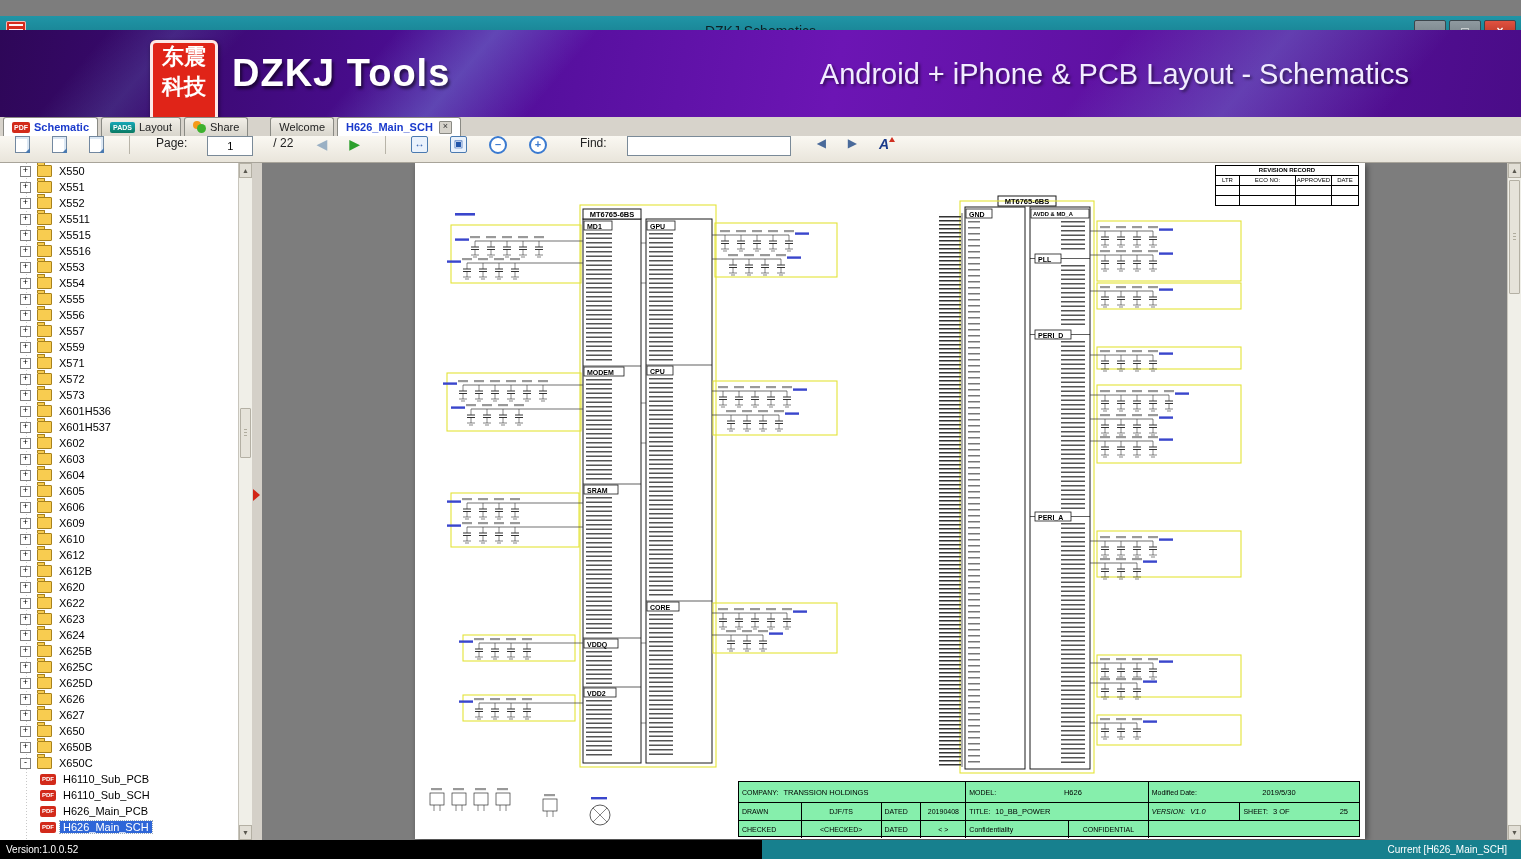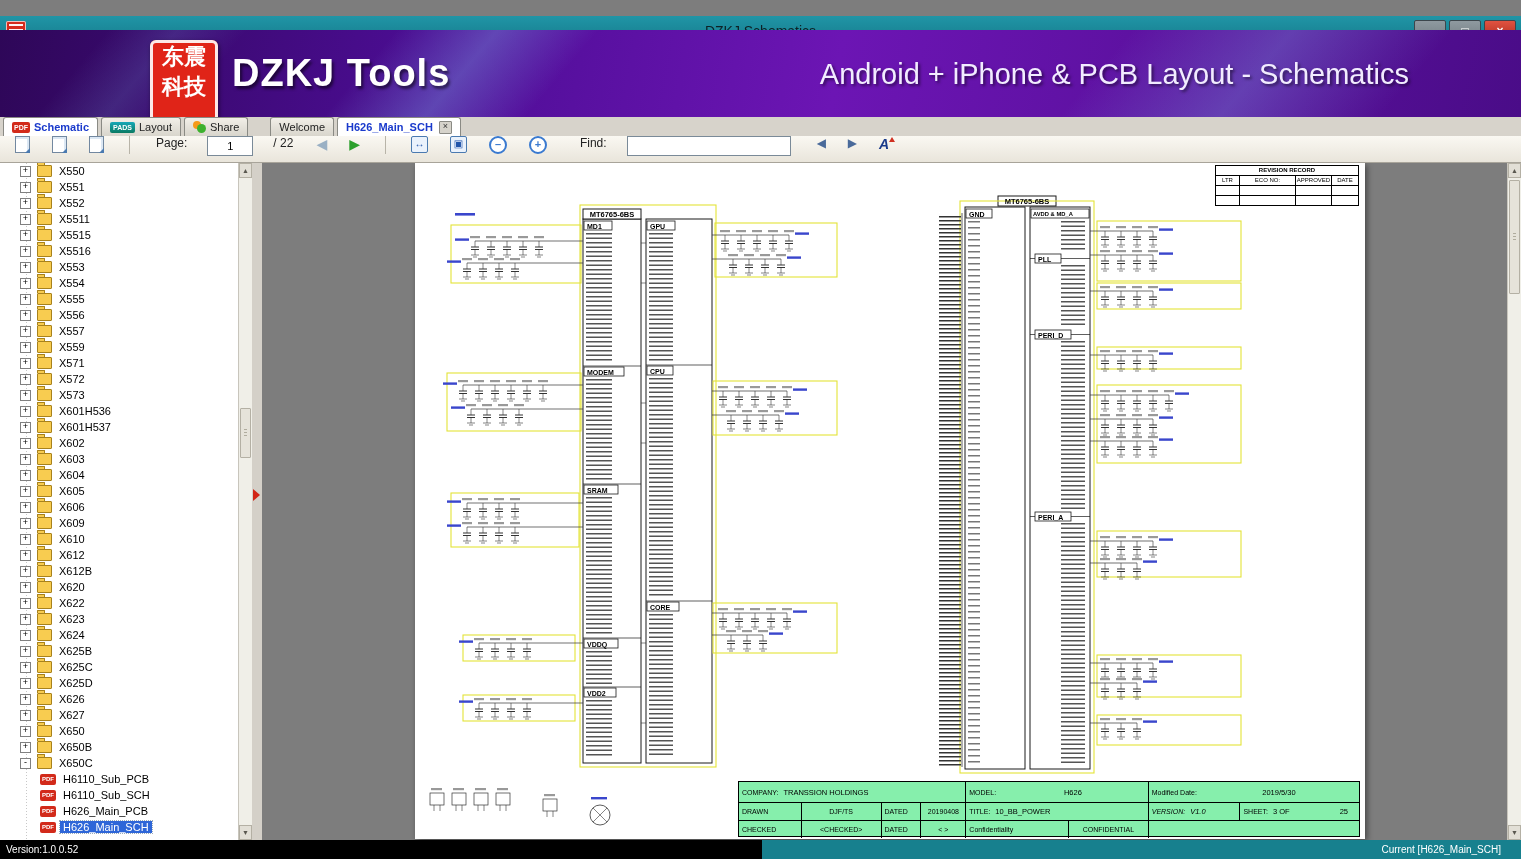--- a/index.html
+++ b/index.html
@@ -128,21 +128,21 @@
   .tb-row.r1{border-top:none;height:20px;}
   .tb-row.r2,.tb-row.r3{height:18px;}
   .tb-cell{border-left:1px solid #000;box-sizing:border-box;display:flex;align-items:center;gap:5px;
         padding:0 3px;overflow:hidden;white-space:nowrap;}
   .tb-cell:first-child{border-left:none;}
   .tb-val{font-size:7.5px;}
   .tb-center{flex:1;text-align:center;}
   
   #statusbar{position:absolute;left:0;bottom:0;right:0;height:19px;font-size:10px;}
   #status-left{position:absolute;left:0;top:0;bottom:0;width:762px;background:#000;color:#fff;line-height:19px;padding-left:6px;box-sizing:border-box;}
-  #status-right{position:absolute;left:762px;right:0;top:0;bottom:0;background:#17808e;color:#fff;line-height:19px;text-align:right;padding-right:20px;}
+  #status-right{position:absolute;left:762px;right:0;top:0;bottom:0;background:#17808e;color:#fff;line-height:19px;text-align:right;padding-right:14px;}
 </style>
 </head>
 <body>
 
 <div id="titlebar">
   <span id="app-icon"></span>
   <span id="win-title">DZKJ Schematics</span>
   <span id="winbtns">
     <span class="winbtn">–</span>
     <span class="winbtn">□</span>

